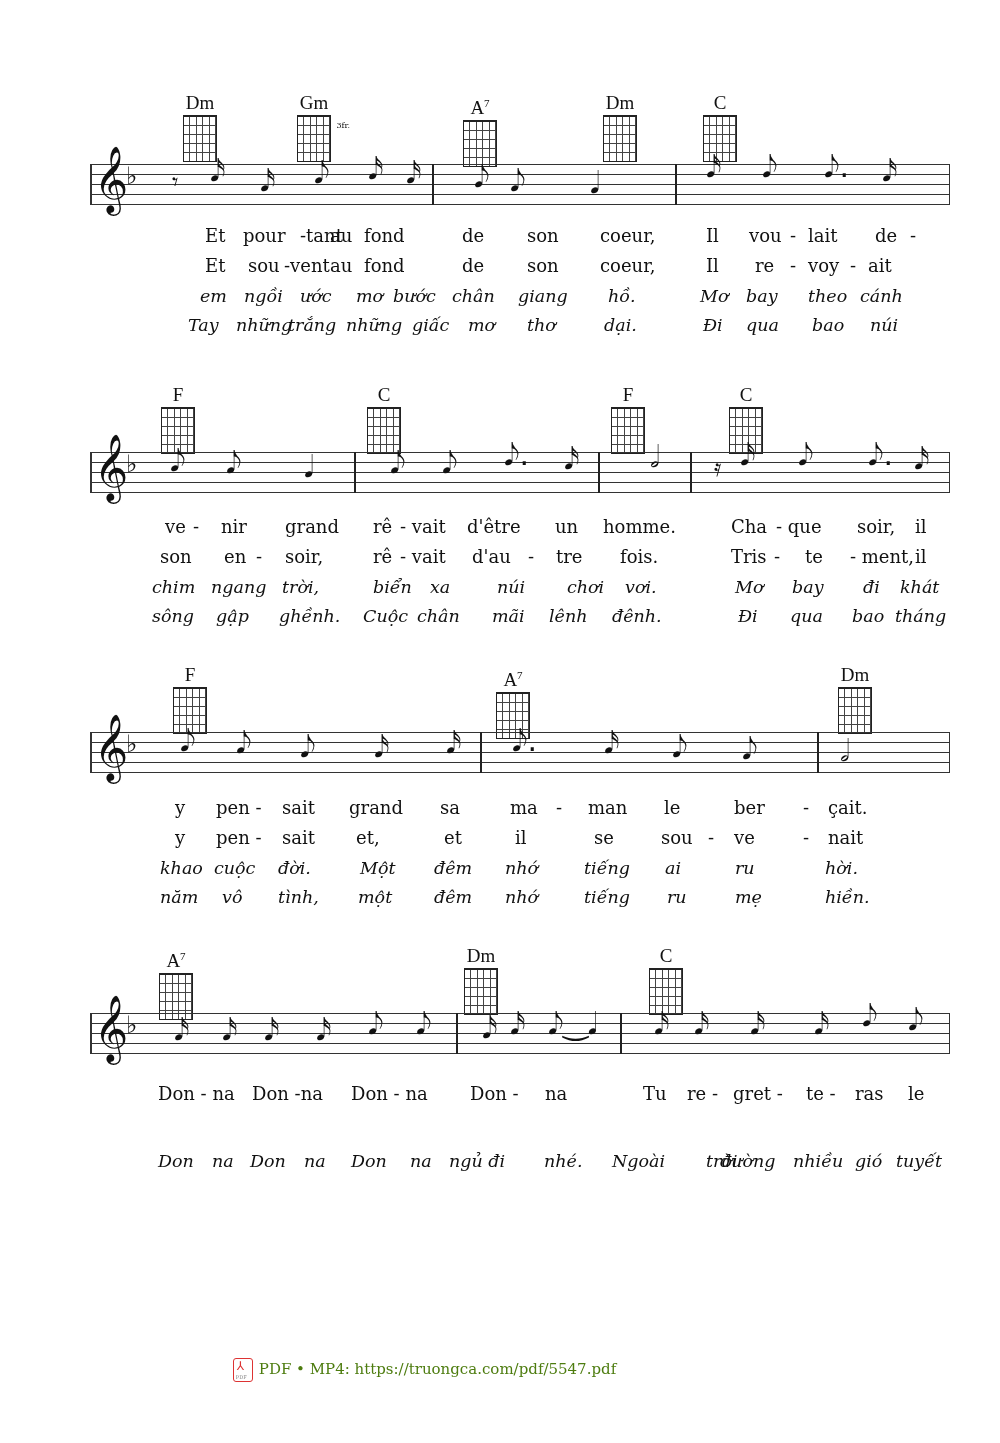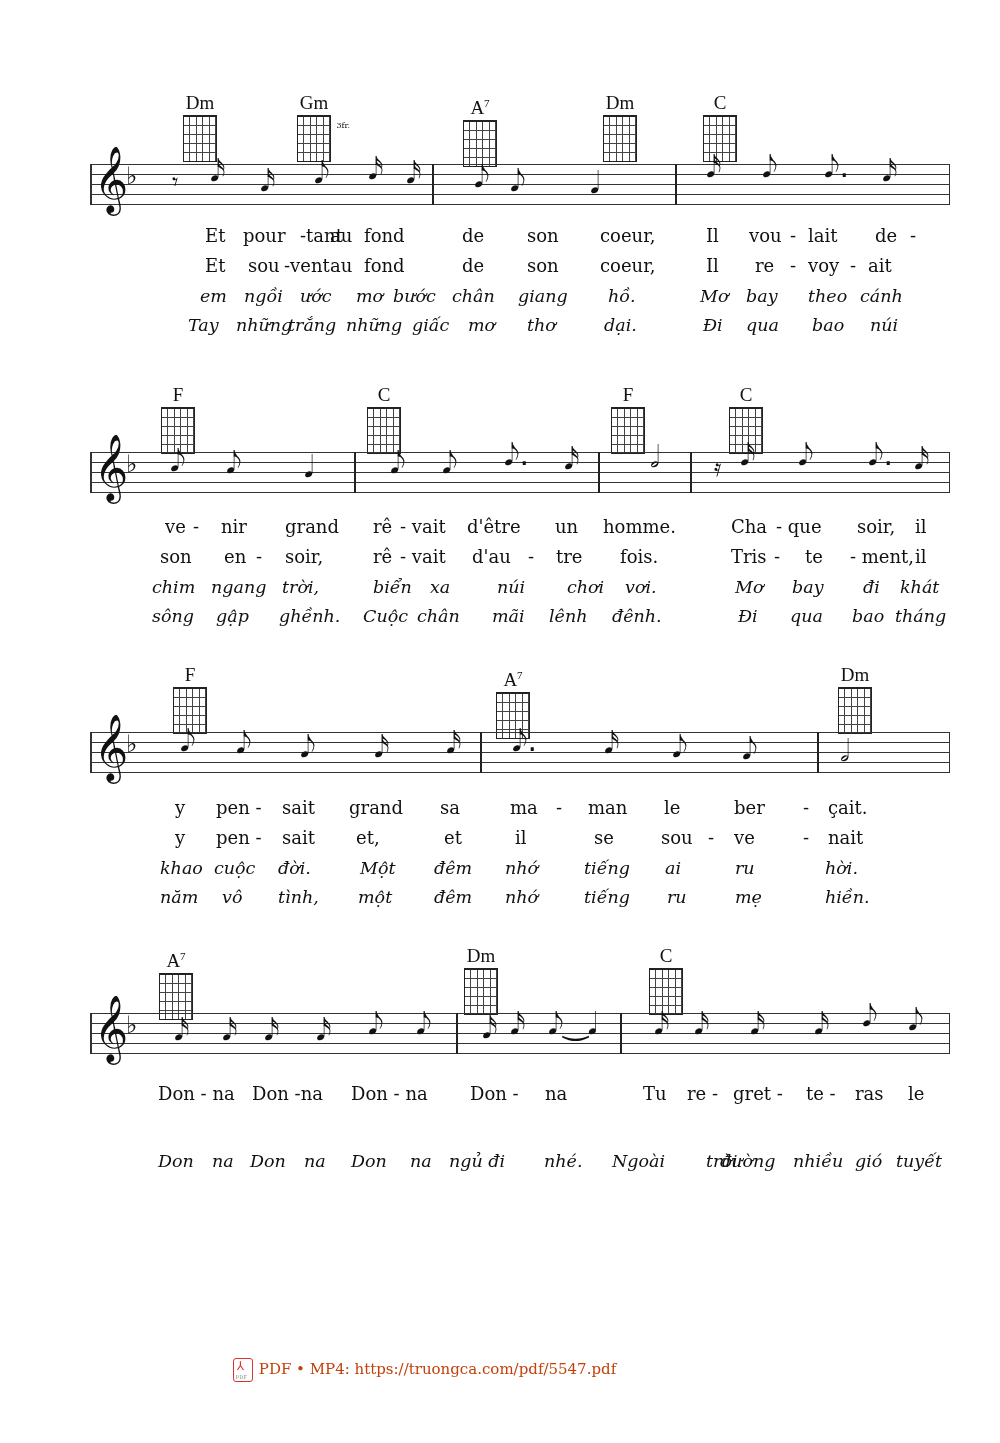--- a/index.html
+++ b/index.html
@@ -17,21 +17,21 @@
   .chord .name{font-family:"Liberation Serif",serif;font-size:19px;line-height:20px;display:block;}
   .chord .name sup{font-size:11px;}
   .chord .grid{display:block;margin:2px auto 0;width:32px;height:44px;border:1px solid #222;border-top:2px solid #222;
      background:
        repeating-linear-gradient(90deg,transparent 0,transparent 5.4px,#444 5.4px,#444 6.4px),
        repeating-linear-gradient(180deg,transparent 0,transparent 8px,#444 8px,#444 9px);}
   .chord .fret{position:absolute;right:-6px;top:28px;font-size:8px;}
   .lyric-row{position:absolute;left:0;width:1000px;height:26px;font-size:18px;}
   .lyric-row span{position:absolute;white-space:nowrap;}
   .lyric-row.it{font-style:italic;font-size:17.5px;}
-  .footer{position:absolute;left:0;width:849px;top:1358px;text-align:center;font-size:15px;font-family:"DejaVu Serif",serif;color:#c2410c;}
+  .footer{position:absolute;left:0;width:849px;top:1358px;text-align:center;font-size:15px;font-family:"DejaVu Serif",serif;color:#4d7c0f;}
   .pdf-icon{display:inline-block;width:18px;height:22px;border:1px solid #d33;border-radius:3px;vertical-align:middle;margin-right:6px;position:relative;background:#fff;}
   .pdf-icon::before{content:"⅄";position:absolute;left:3px;top:0;color:#d33;font-size:12px;}
   .pdf-icon::after{content:"PDF";position:absolute;left:2px;bottom:1px;color:#888;font-size:5px;}
 </style>
 </head>
 <body>
 
 <div class="system" style="top:0;">
   <div class="chord" style="left:170px;top:93px;">
     <span class="name">Dm</span>

